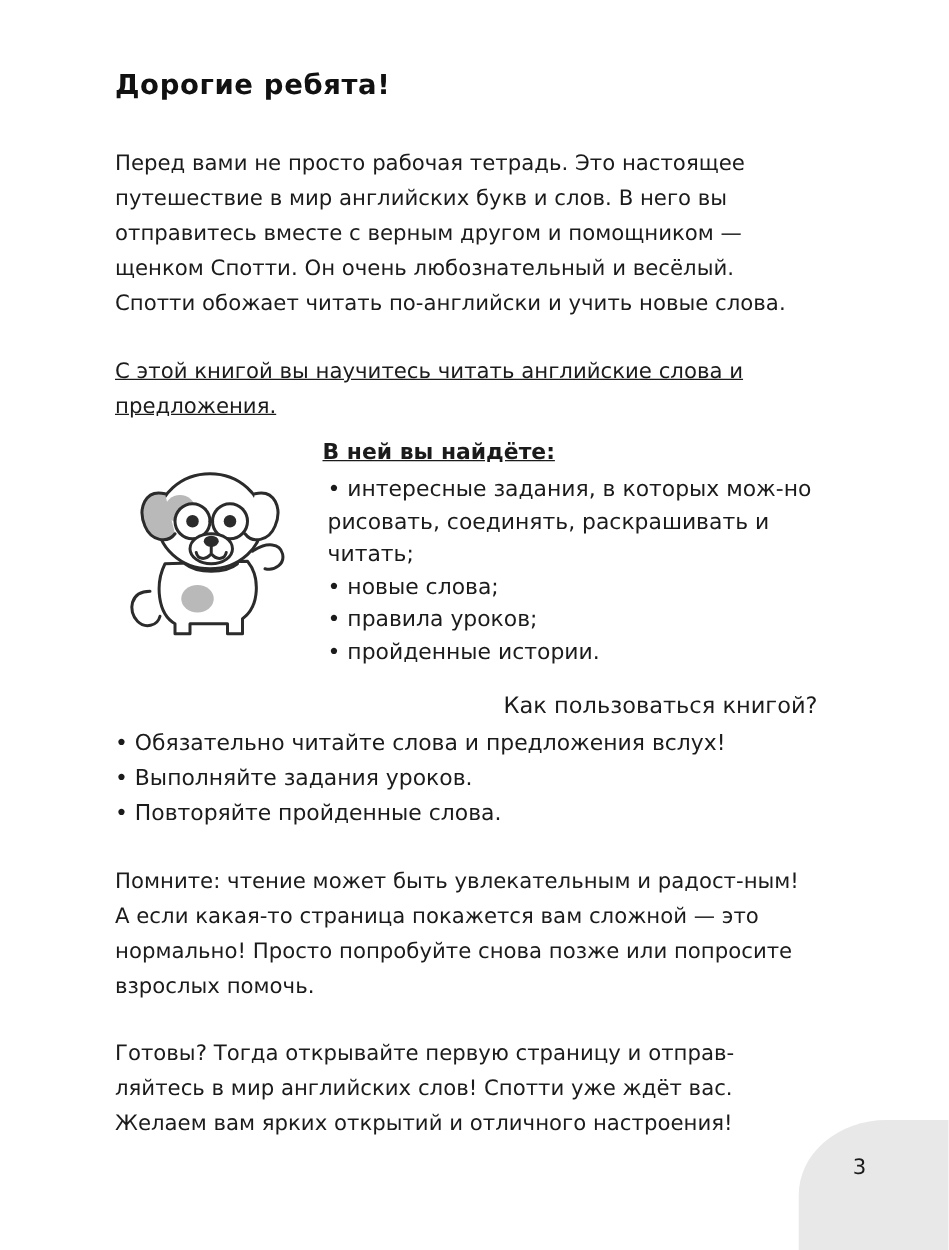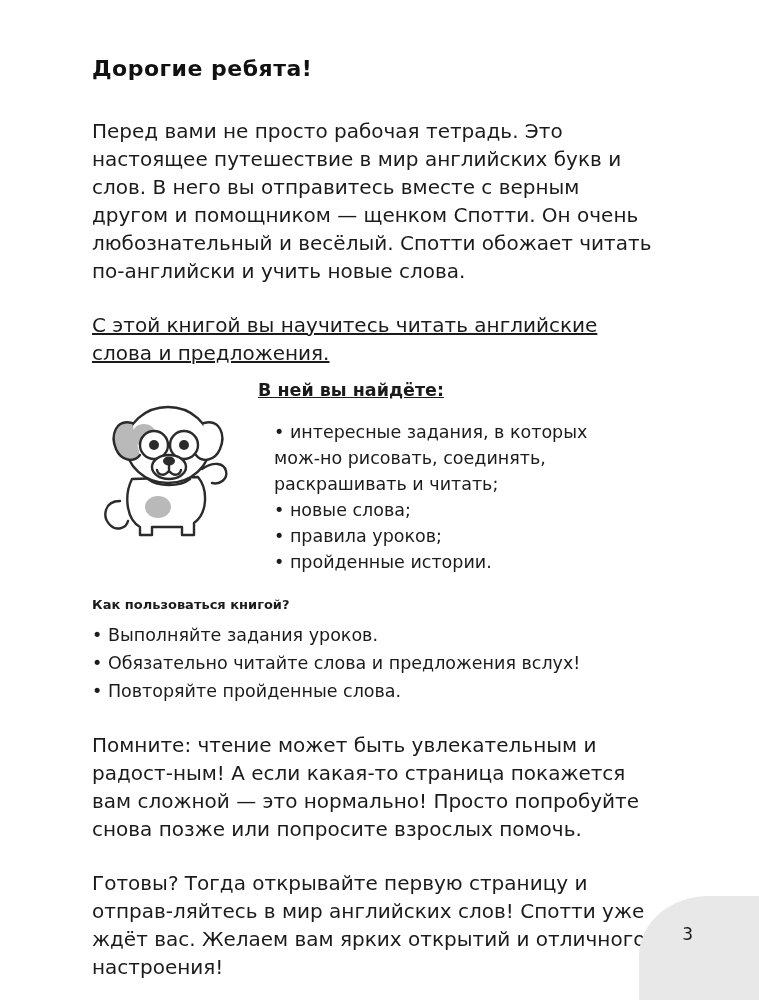--- a/index.html
+++ b/index.html
@@ -23,21 +23,21 @@
     width: 562px;
   }
   h1.title {
     font-size: 22px;
     font-weight: bold;
     letter-spacing: 0.5px;
     margin: 0 0 36px 0;
     color: #111;
   }
   p.para {
-    font-size: 20px;
+    font-size: 17px;
     line-height: 28px;
     margin: 0 0 26px 0;
     color: #1b1b1b;
   }
   p.tight {
     margin-bottom: 10px;
     text-decoration: underline;
   }
   .dog-block {
     position: relative;
@@ -56,33 +56,34 @@
   }
   .find-title {
     font-size: 17.5px;
     font-weight: bold;
     line-height: 26px;
     margin: 0 0 2px 0;
     text-decoration: underline;
   }
   .bullet-list {
     list-style: none;
-    margin: 16px;
+    margin: 4px;
     padding: 0;
   }
   .bullet-list li {
     font-size: 17.5px;
     line-height: 26px;
     margin: 0;
   }
   .how-title {
-    font-size: 13px;
-    font-weight: bold;
+    font-size: 18px;
+    font-weight: normal;
     line-height: 28px;
     margin: 0 0 2px 0;
+    text-align: right;
   }
   .how-list {
     list-style: none;
     margin: 0 0 26px 0;
     padding: 0;
   }
   .how-list li {
     font-size: 17.5px;
     line-height: 28px;
   }
@@ -161,22 +162,22 @@
           <li>• новые слова;</li>
           <li>• правила уроков;</li>
           <li>• пройденные истории.</li>
         </ul>
       </div>
 
     </div>
 
     <div class="how-title">Как пользоваться книгой?</div>
     <ul class="how-list">
+      <li>• Обязательно читайте слова и предложения вслух!</li>
       <li>• Выполняйте задания уроков.</li>
-      <li>• Обязательно читайте слова и предложения вслух!</li>
       <li>• Повторяйте пройденные слова.</li>
     </ul>
 
     <p class="para">Помните: чтение может быть увлекательным и радост-ным! А если какая-то страница покажется вам сложной — это нормально! Просто попробуйте снова позже или попросите взрослых помочь.</p>
     <p class="para">Готовы? Тогда открывайте первую страницу и отправ-ляйтесь в мир английских слов! Спотти уже ждёт вас. Желаем вам ярких открытий и отличного настроения!</p>
 
   </div>
 
   <div class="corner"></div>
   <div class="page-number">3</div>

